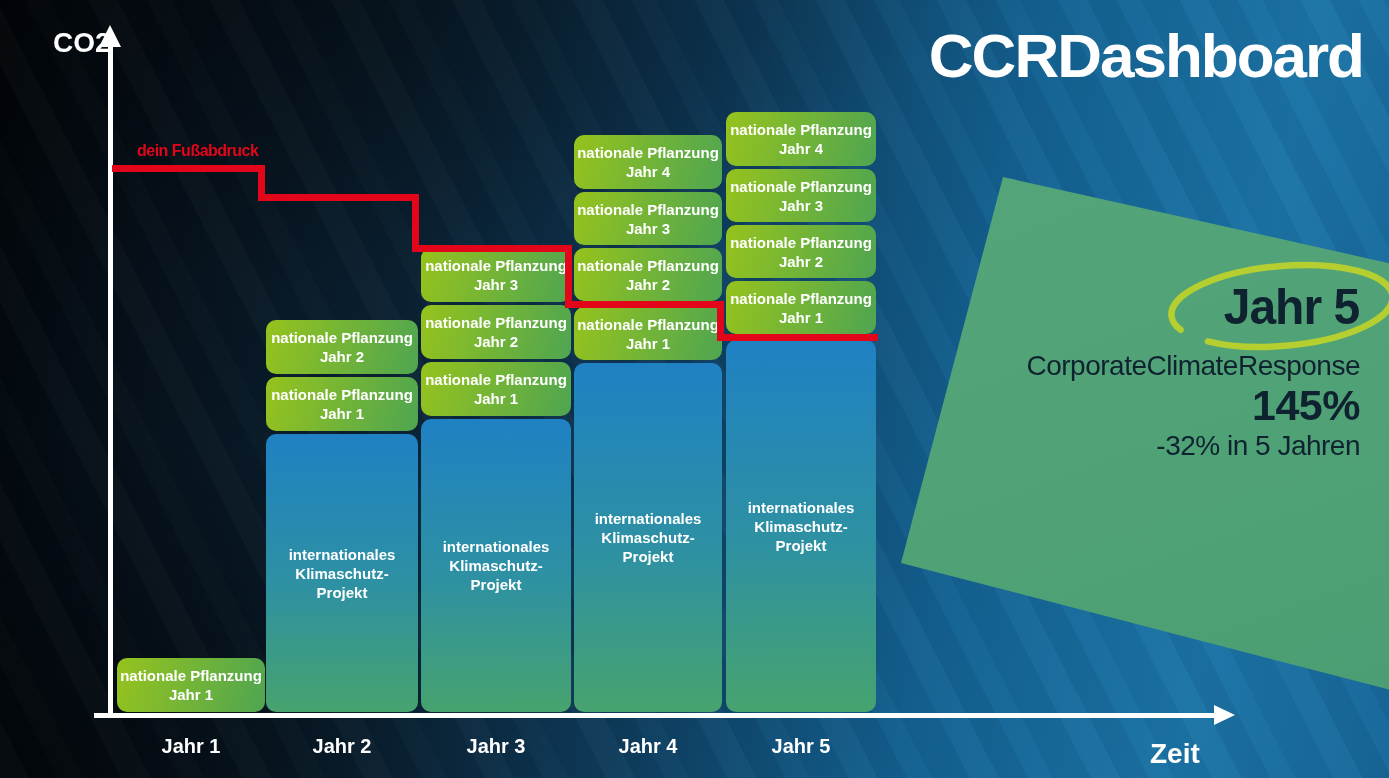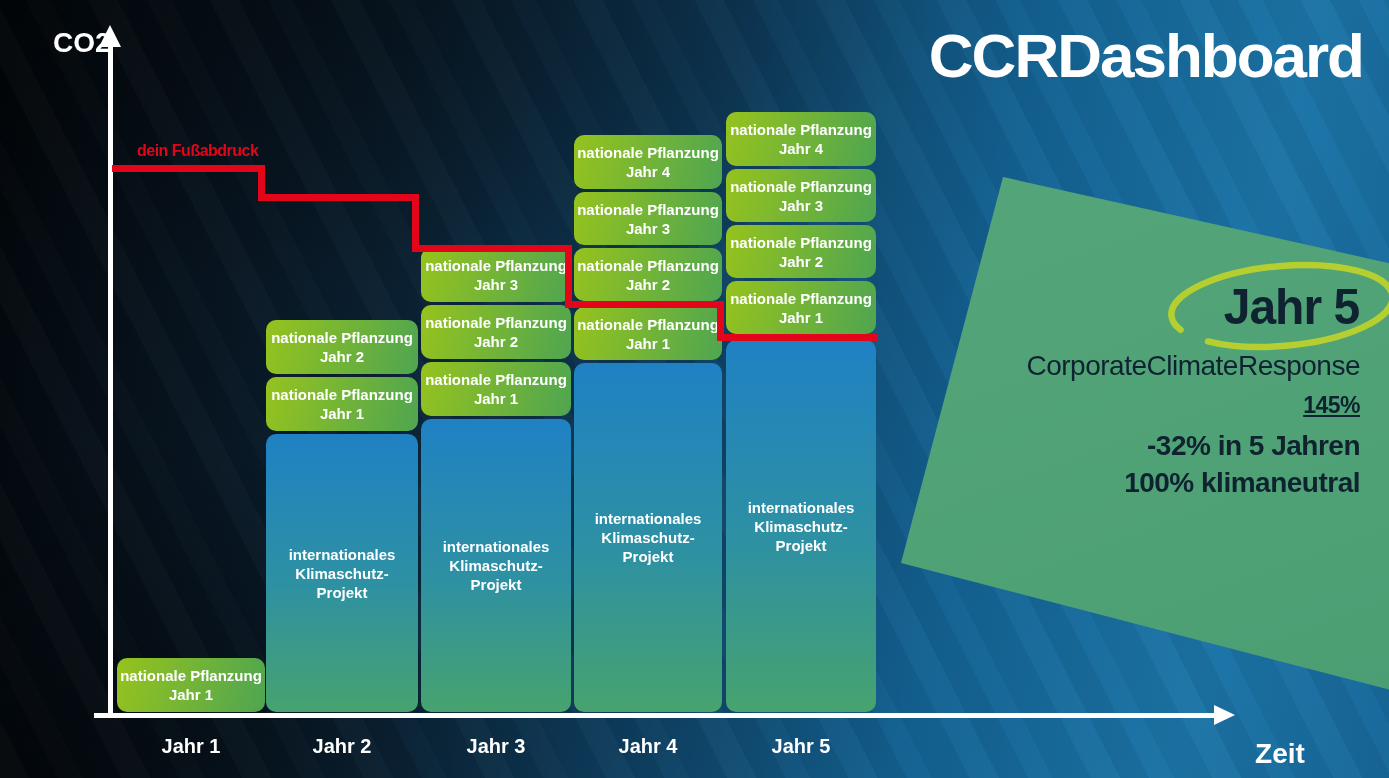--- a/index.html
+++ b/index.html
@@ -16,36 +16,36 @@
       rgba(255,255,255,0.018) 0 26px, rgba(0,0,16,0.05) 26px 52px,
       rgba(255,255,255,0.012) 52px 74px, rgba(0,0,16,0.04) 74px 108px);}
   
   .panel{position:absolute;inset:0;background:linear-gradient(160deg,#58a87e 0%,var(--panel-green) 55%,#4a9d72 100%);
     clip-path:polygon(1003px 177px,1460px 279px,1460px 708px,901px 563px);}
   .panel-year{position:absolute;right:30px;top:278px;font-size:50px;font-weight:700;color:var(--panel-text);
     letter-spacing:-1px;transform:scaleX(0.96);transform-origin:right;}
   .ring{position:absolute;left:1163px;top:256px;pointer-events:none;}
   .panel-lines{position:absolute;right:29px;top:347px;text-align:right;color:var(--panel-text);}
   .pline{font-size:28px;line-height:37px;font-weight:400;letter-spacing:-0.5px;}
-  .pline.bold{font-weight:700;}
-  .pline.big{font-size:23px;line-height:43px;font-weight:700;text-decoration:underline;}
+  .pline.bold{font-weight:400;}
+  .pline.big{font-size:43px;line-height:43px;font-weight:700;}
   
   .title{position:absolute;top:24px;right:26px;color:#fff;font-size:62px;line-height:64px;letter-spacing:-2px;}
   .title .light{font-weight:700;}
   .title b{font-weight:700;}
   
   .yaxis{position:absolute;left:108px;top:44px;width:5px;height:672px;background:var(--axis);}
   .yarrow{position:absolute;left:99px;top:25px;width:0;height:0;
     border-left:11px solid transparent;border-right:11px solid transparent;border-bottom:22px solid var(--axis);}
   .xaxis{position:absolute;left:94px;top:713px;width:1122px;height:5px;background:var(--axis);}
   .xarrow{position:absolute;left:1214px;top:705px;width:0;height:0;
     border-top:10px solid transparent;border-bottom:10px solid transparent;border-left:21px solid var(--axis);}
   .axlabel{position:absolute;color:#fff;font-size:28px;font-weight:700;}
   .co2{left:53px;top:27px;}
-  .zeit{left:1240px;top:738px;width:80px;text-align:center;}
+  .zeit{left:1150px;top:738px;width:80px;text-align:left;}
   .tick{position:absolute;top:735px;text-align:center;color:#fff;font-size:20px;font-weight:700;}
   
   .blk{position:absolute;border-radius:10px;display:flex;flex-direction:column;
     align-items:center;justify-content:center;text-align:center;
     color:#fff;font-weight:700;font-size:15px;line-height:19px;}
   .nat{background:linear-gradient(105deg,var(--national-from) 0%,var(--national-to) 100%);}
   .intl{background:linear-gradient(180deg,var(--intl-from) 0%,#2e91a2 55%,var(--intl-to) 100%);}
   
   .rl{position:absolute;background:var(--red);}
   .fp-label{position:absolute;left:117px;top:142px;color:var(--red);font-size:16px;font-weight:700;letter-spacing:-0.5px;margin-left:20px;}
@@ -58,21 +58,20 @@
 
   <div class="panel"></div>
   <svg class="ring" width="240" height="104">
     <ellipse cx="119" cy="50" rx="111" ry="40" fill="none" style="stroke:var(--ring-green)" stroke-width="6.5" stroke-linecap="round" stroke-dasharray="477 30" stroke-dashoffset="274" transform="rotate(-5 119 50)"></ellipse>
   </svg>
   <div class="panel-year">Jahr 5</div>
   <div class="panel-lines">
     <div class="pline">CorporateClimateResponse</div>
     <div class="pline big">145%</div>
     <div class="pline bold">-32% in 5 Jahren</div>
-    <div class="pline bold">100% klimaneutral</div>
   </div>
 
   <div class="title"><span class="light">CCR</span><b>Dashboard</b></div>
 
   <div class="yaxis"></div>
   <div class="yarrow"></div>
   <div class="xaxis"></div>
   <div class="xarrow"></div>
   <div class="axlabel co2">CO2</div>
   <div class="axlabel zeit">Zeit</div>

